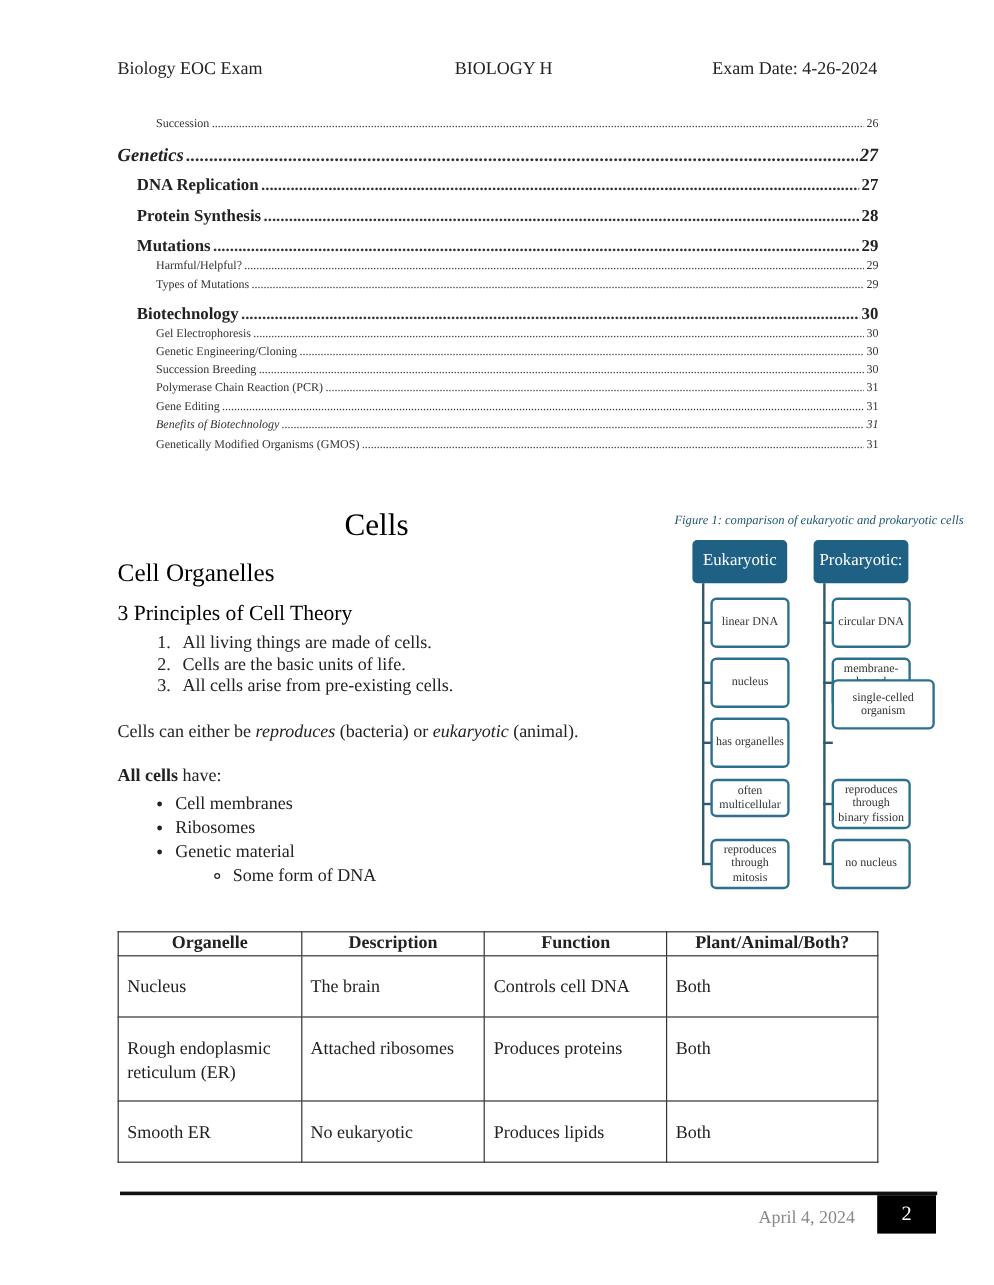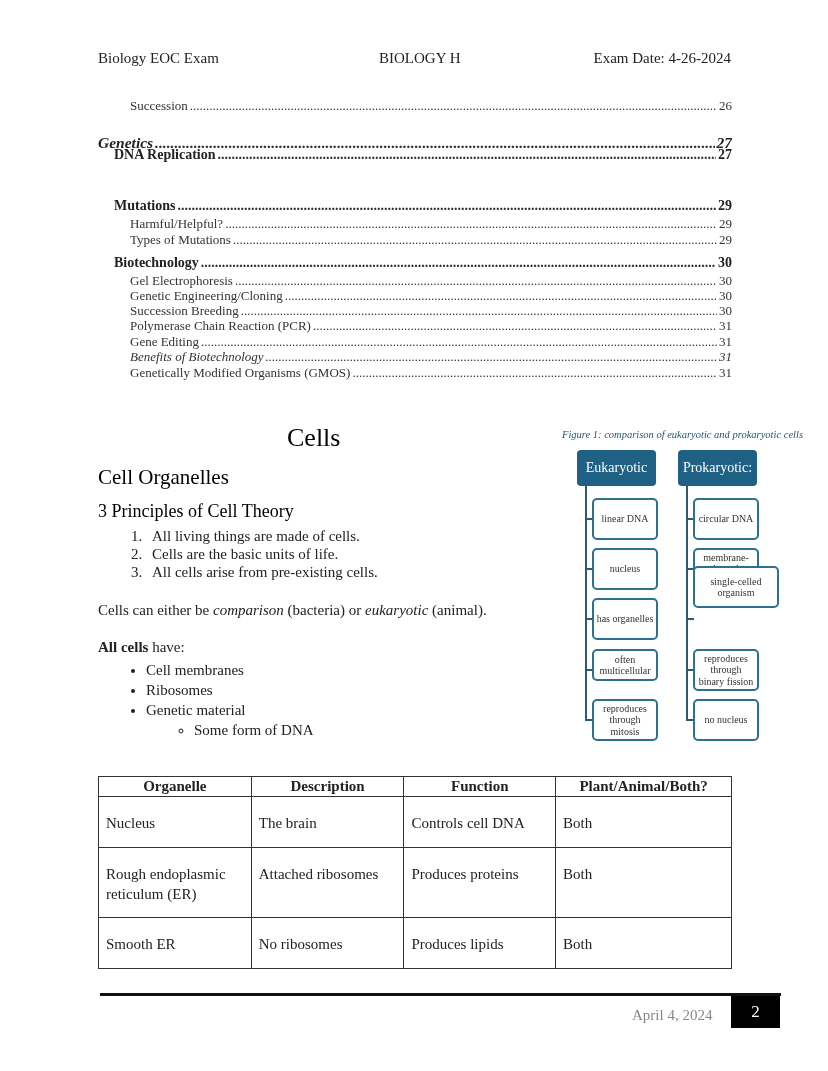--- a/index.html
+++ b/index.html
@@ -7,21 +7,21 @@
          font-family: "Liberation Serif", "DejaVu Serif", serif; color: #222; }
   .abs { position: absolute; }
   .hdr { top: 50px; font-size: 15px; color: #222; }
   .toc-row { position: absolute; left: 0; right: 0; display: flex; align-items: baseline; white-space: nowrap; overflow: hidden; }
   .toc-row .lbl { flex: 0 0 auto; padding-right: 2px; }
   .toc-row .dots { flex: 1 1 auto; overflow: hidden; white-space: nowrap; color: #333; }
   .toc-row .dots::before { content: "..............................................................................................................................................................................................................................................................................................................................................................................................................................."; }
   .toc-row .pg { flex: 0 0 auto; padding-left: 2px; }
   .toc-l1 { font-size: 15.5px; font-weight: bold; font-style: italic; }
   .toc-l2 { font-size: 14px; font-weight: bold; }
-  .toc-l3 { font-size: 13px; color: #333; }
+  .toc-l3 { font-size: 10px; color: #333; }
   .teal { color: #000000; }
   .h-title { font-size: 26px; }
   .h1 { font-size: 21px; }
   .h2 { font-size: 18px; }
   .body-text { font-size: 15px; color: #222; }
   ol.principles { margin: 0; padding-left: 48px; font-size: 15px; line-height: 18px; }
   ol.principles li { padding-left: 6px; }
   ul.bul { margin: 0; padding-left: 48px; font-size: 15px; line-height: 20px; list-style: disc; }
   ul.sub { margin: 0; padding-left: 48px; list-style: circle; text-align: right; }
   .fig-cap { font-size: 10.5px; font-style: italic; color: #1f5570; white-space: nowrap; }
@@ -46,29 +46,34 @@
 <div class="abs hdr" style="left:98px;">Biology EOC Exam</div>
 <div class="abs hdr" style="left:369px;margin-left:10px;">BIOLOGY H</div>
 <div class="abs hdr" style="right:97px;">Exam Date: 4-26-2024</div>
 
 <div class="abs" style="left:98px; top:96px; width:634px; height:290px;">
   <div class="toc-row toc-l3" style="top:2px; padding-left:32px;">
     <span class="lbl">Succession</span>
       <span class="dots"></span>
       <span class="pg">26</span>
   </div>
-  <div class="toc-row toc-l1" style="top:38px;text-align:center;">
+  <div class="toc-row toc-l1" style="top:25px;text-align:center;">
     <span class="lbl">Genetics</span>
       <span class="dots"></span>
       <span class="pg">27</span>
   </div>
   <div class="toc-row toc-l2" style="top:51px; padding-left:16px;">
     <span class="lbl">DNA Replication</span>
       <span class="dots"></span>
       <span class="pg">27</span>
+  </div>
+  <div class="toc-row toc-l2" style="top:77px; padding-left:16px;">
+    <span class="lbl">Protein Synthesis</span>
+      <span class="dots"></span>
+      <span class="pg">28</span>
   </div>
   <div class="toc-row toc-l2" style="top:102px; padding-left:16px;">
     <span class="lbl">Mutations</span>
       <span class="dots"></span>
       <span class="pg">29</span>
   </div>
   <div class="toc-row toc-l3" style="top:120px; padding-left:32px;">
     <span class="lbl">Harmful/Helpful?</span>
       <span class="dots"></span>
       <span class="pg">29</span>
@@ -124,21 +129,21 @@
 <div class="abs teal h1" style="left:98px; top:465px;">Cell Organelles</div>
 <div class="abs teal h2" style="left:98px; top:501px;">3 Principles of Cell Theory</div>
 
 <ol class="abs principles" style="left:98px; top:527px;">
   <li>All living things are made of cells.</li>
   <li>Cells are the basic units of life.</li>
   <li>All cells arise from pre-existing cells.</li>
 </ol>
 
 <div class="abs body-text" style="left:98px; top:602px; white-space:nowrap;">
-  <span>Cells can either be </span><i>comparison</i><span> (bacteria) or </span><i>eukaryotic</i><span> (animal).</span>
+  <span>Cells can either be </span><i>reproduces</i><span> (bacteria) or </span><i>eukaryotic</i><span> (animal).</span>
 </div>
 
 <div class="abs body-text" style="left:98px; top:639px;">
   <b>All cells</b><span> have:</span>
 </div>
 <ul class="abs bul" style="left:98px; top:660px;">
   <li>Cell membranes</li>
   <li>Ribosomes</li>
   <li><span>Genetic material</span>
     <ul class="sub">
@@ -201,21 +206,21 @@
       <td>Both</td>
     </tr>
     <tr style="height:70px;">
       <td>Rough endoplasmic reticulum (ER)</td>
       <td>Attached ribosomes</td>
       <td>Produces proteins</td>
       <td>Both</td>
     </tr>
     <tr style="height:51px;">
       <td>Smooth ER</td>
-      <td>No ribosomes</td>
+      <td>No eukaryotic</td>
       <td>Produces lipids</td>
       <td>Both</td>
     </tr>
   </tbody>
 </table>
 
 <div class="abs footer-rule"></div>
 <div class="abs footer-date">April 4, 2024</div>
 <div class="abs page-box">2</div>
 

